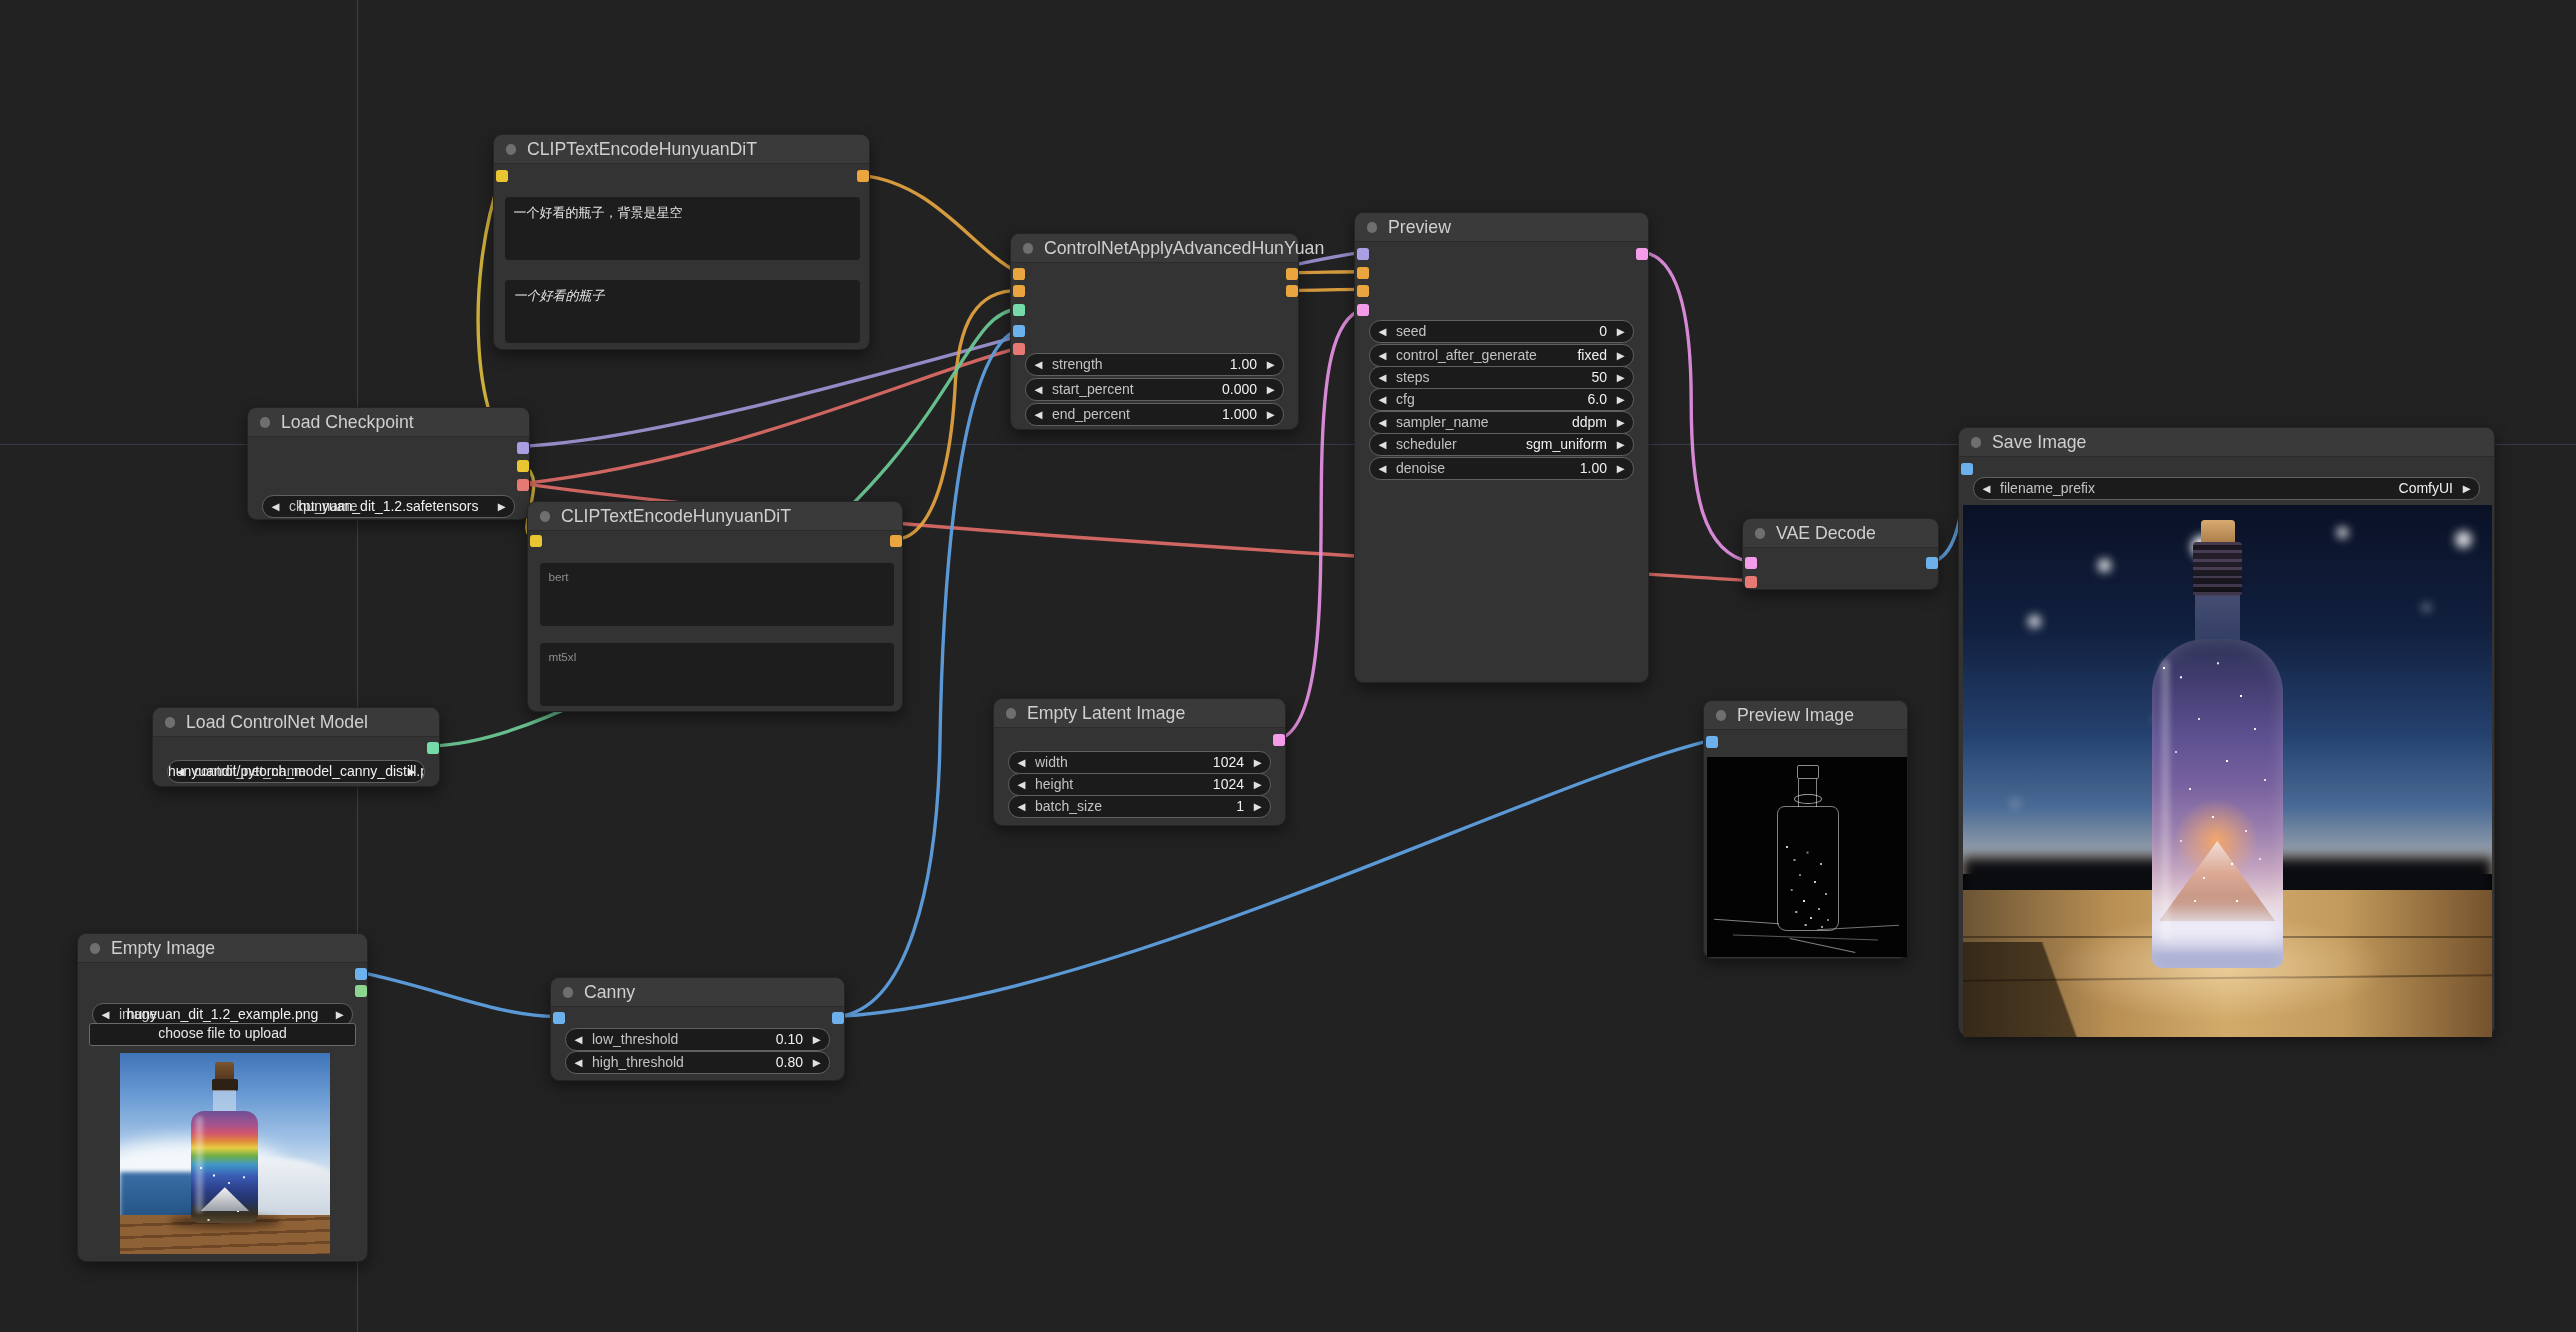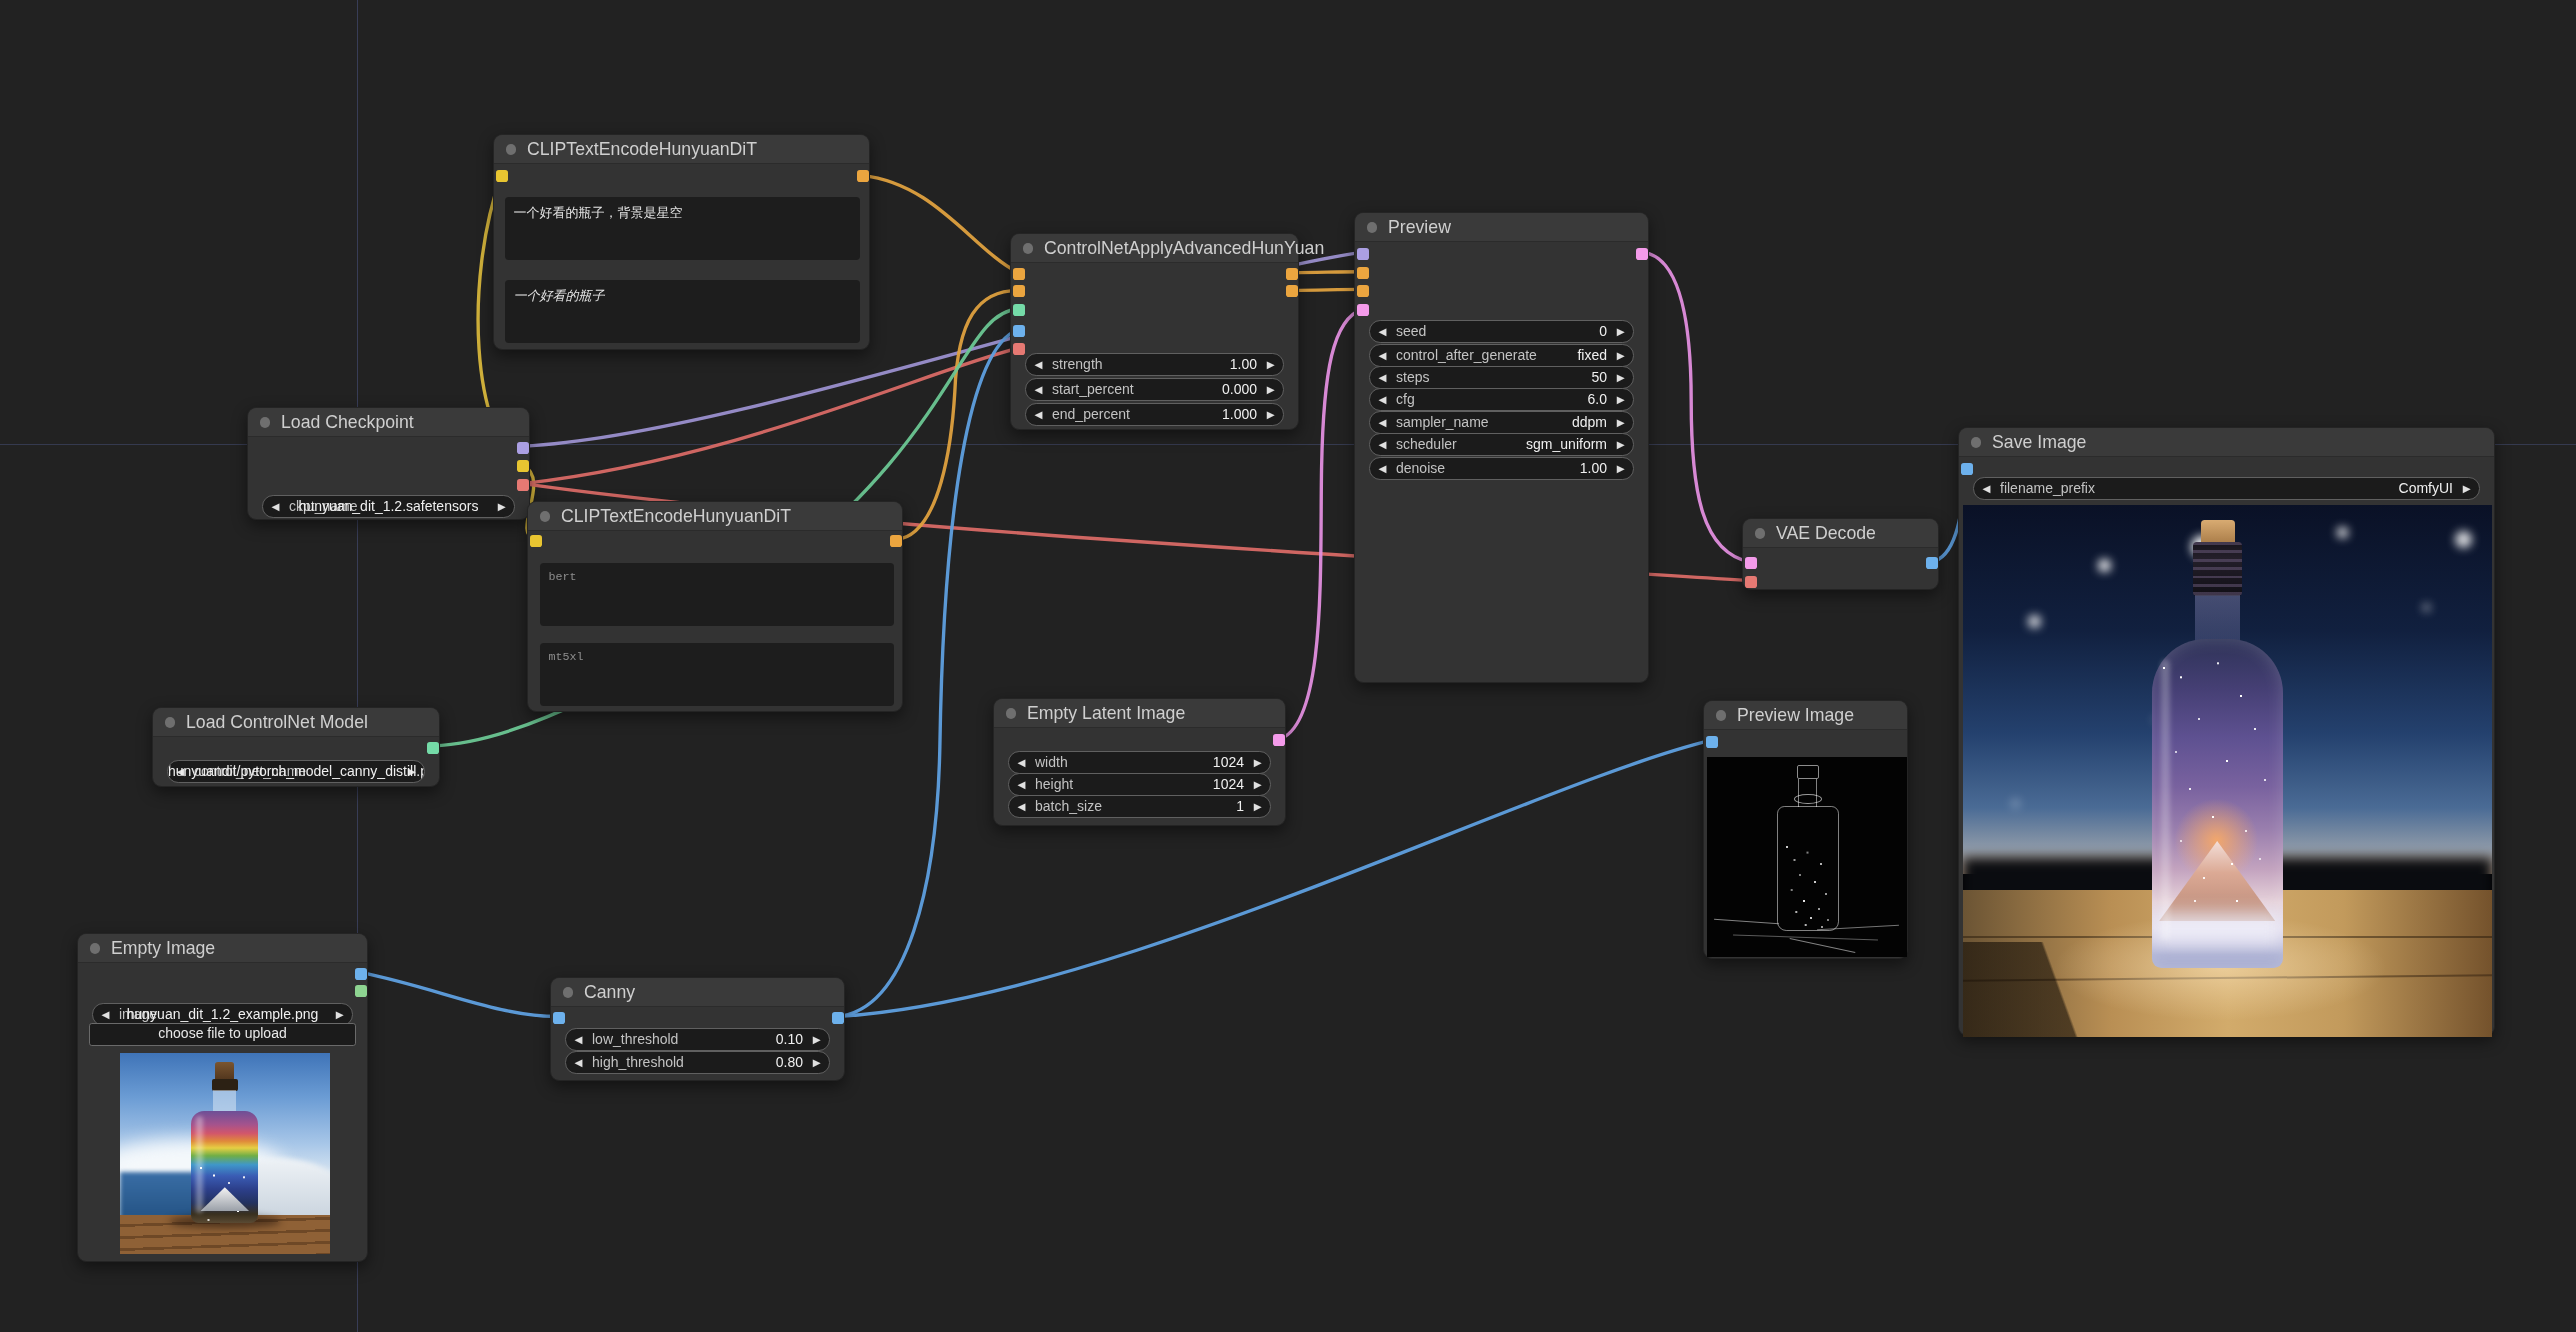--- a/index.html
+++ b/index.html
@@ -20,21 +20,21 @@
     border-radius:11.2px;font-size:14px;overflow:hidden;white-space:nowrap;}
   .arrow{position:absolute;top:3.7px;font-size:10.3px;color:#e0e0e0;line-height:13px;}
   .arrow.l{left:8.4px;} .arrow.r{right:8.4px;}
   .wlabel{position:absolute;left:26px;top:0.9px;line-height:18.7px;color:#c3c3c3;}
   .wvalue{position:absolute;top:0.9px;line-height:18.7px;color:#f0f0f0;}
   .wvalue.right{right:26px;} .wvalue.center{left:0;right:0;text-align:center;}
   .wbutton{position:absolute;left:11.2px;right:11.2px;height:20.5px;background:#1b1b1b;border:0.9px solid #6a6a6a;
     border-radius:2.8px;color:#e8e8e8;font-size:14px;text-align:center;line-height:19.6px;}
   .textarea{position:absolute;background:#1d1d1d;border-radius:3.7px;color:#e4e4e4;font-size:13px;
     padding:6.5px 8.4px;box-sizing:border-box;overflow:hidden;}
-  .textarea.mono{font-family:Liberation Mono, monospace;color:#8d8d8d;font-size:11.7px;}
+  .textarea.mono{font-family:Liberation Sans, sans-serif;color:#8d8d8d;font-size:11.7px;}
   .nimg{position:absolute;overflow:hidden;background:#000;}
   .ill{position:absolute;inset:0;}
   
   .pb-sky{position:absolute;inset:0;background:linear-gradient(180deg,#3f74b8 0%,#6b9cd4 22%,#a7c6e8 45%,#dde9f3 62%,#b6cede 78%);}
   .pb-cloud{position:absolute;left:-23px;top:86px;width:187px;height:54px;background:#f4f8fb;border-radius:50%;filter:blur(9.3px);}
   .pb-snow{position:absolute;right:-33px;top:105px;width:154px;height:79px;background:linear-gradient(180deg,#eef2f6,#bfcbd7);border-radius:45% 55% 0 0/70% 80% 0 0;filter:blur(2.8px);}
   .pb-sea{position:absolute;left:0;top:119px;width:117px;height:47px;background:linear-gradient(180deg,#3a6ea6,#245384);filter:blur(1.9px);}
   .pb-deck{position:absolute;left:0;bottom:0;width:100%;height:39px;background:repeating-linear-gradient(178deg,#8f6136 0 9.3px,#6e4826 9.3px 12px);}
   .pb-bshadow{position:absolute;left:49px;bottom:26px;width:112px;height:13px;background:rgba(20,10,5,.5);border-radius:50%;filter:blur(3.7px);}
   .pb-bottle{position:absolute;left:71px;top:9.3px;width:67px;height:161px;}

